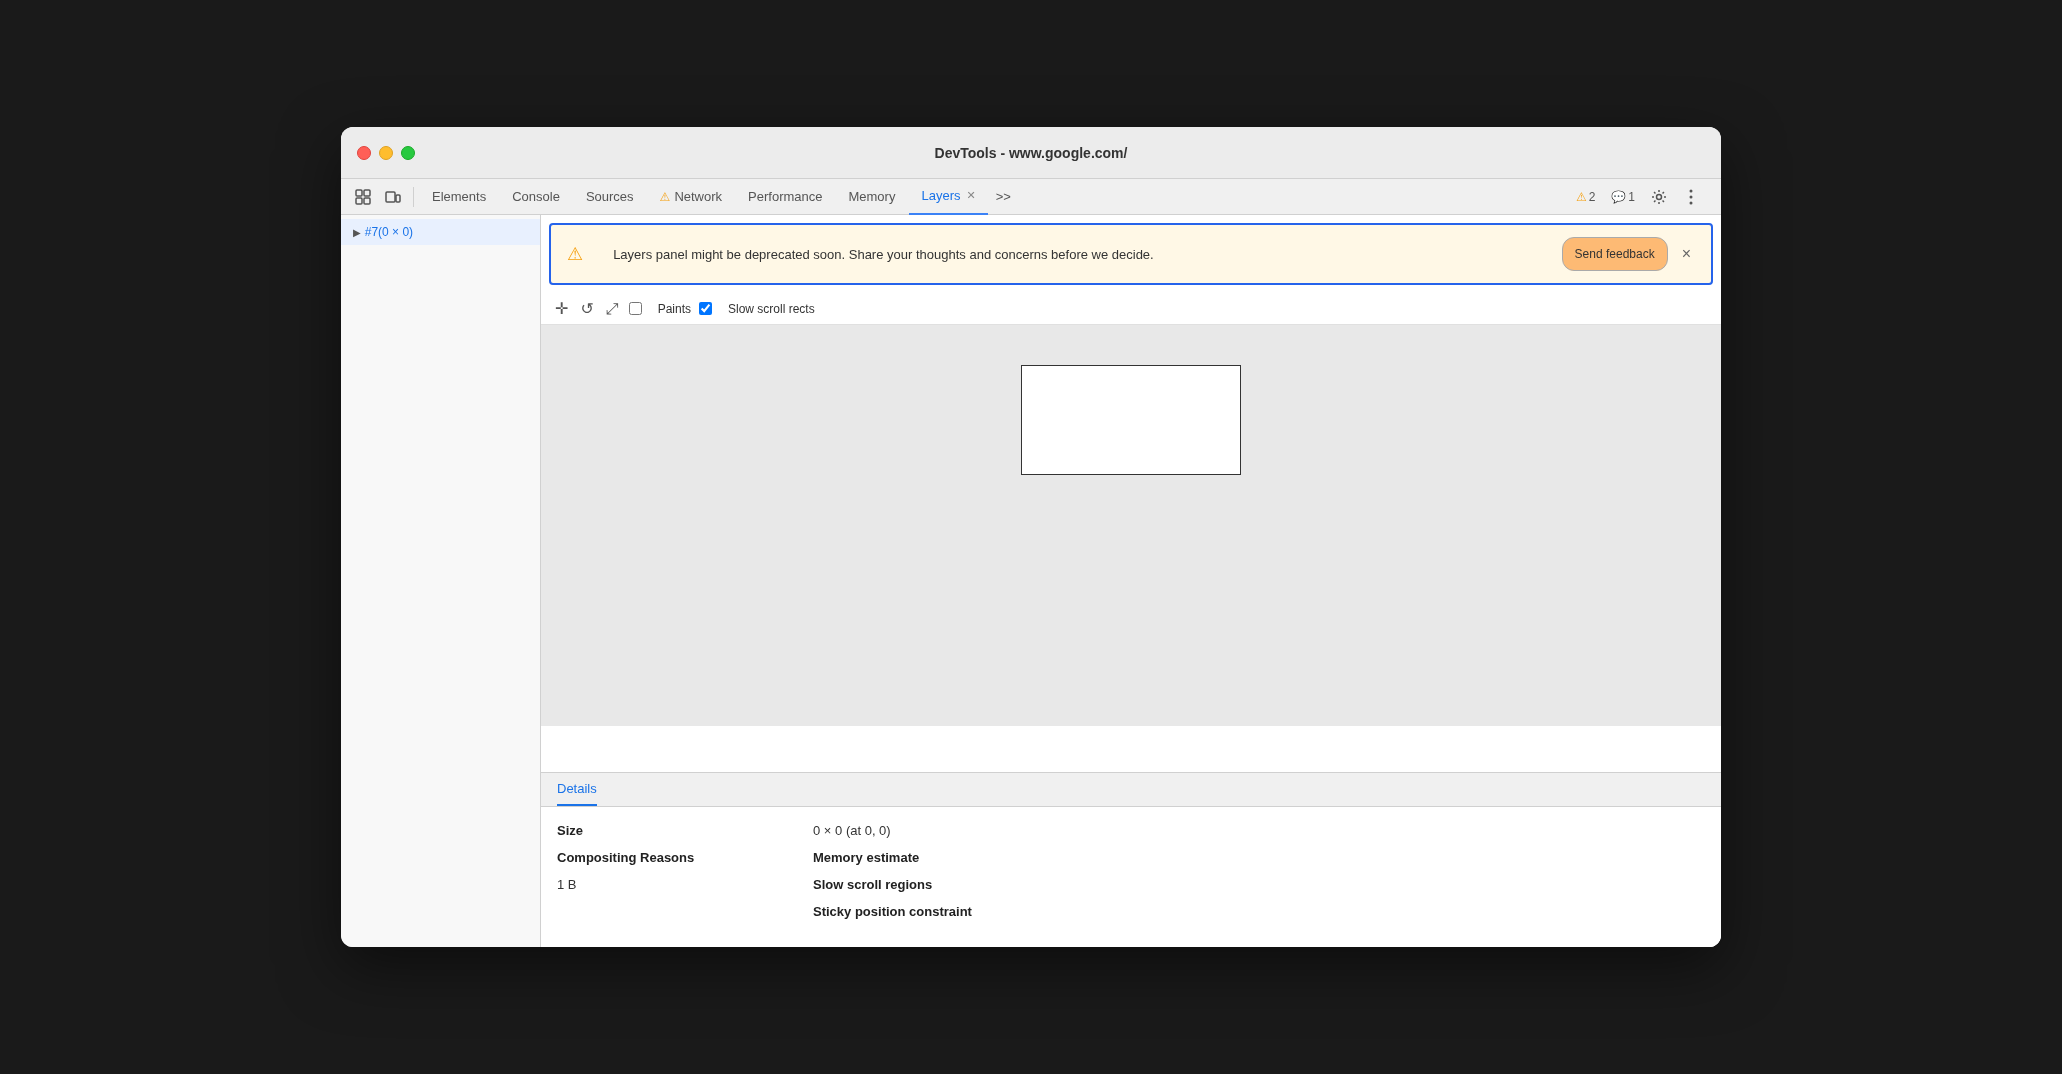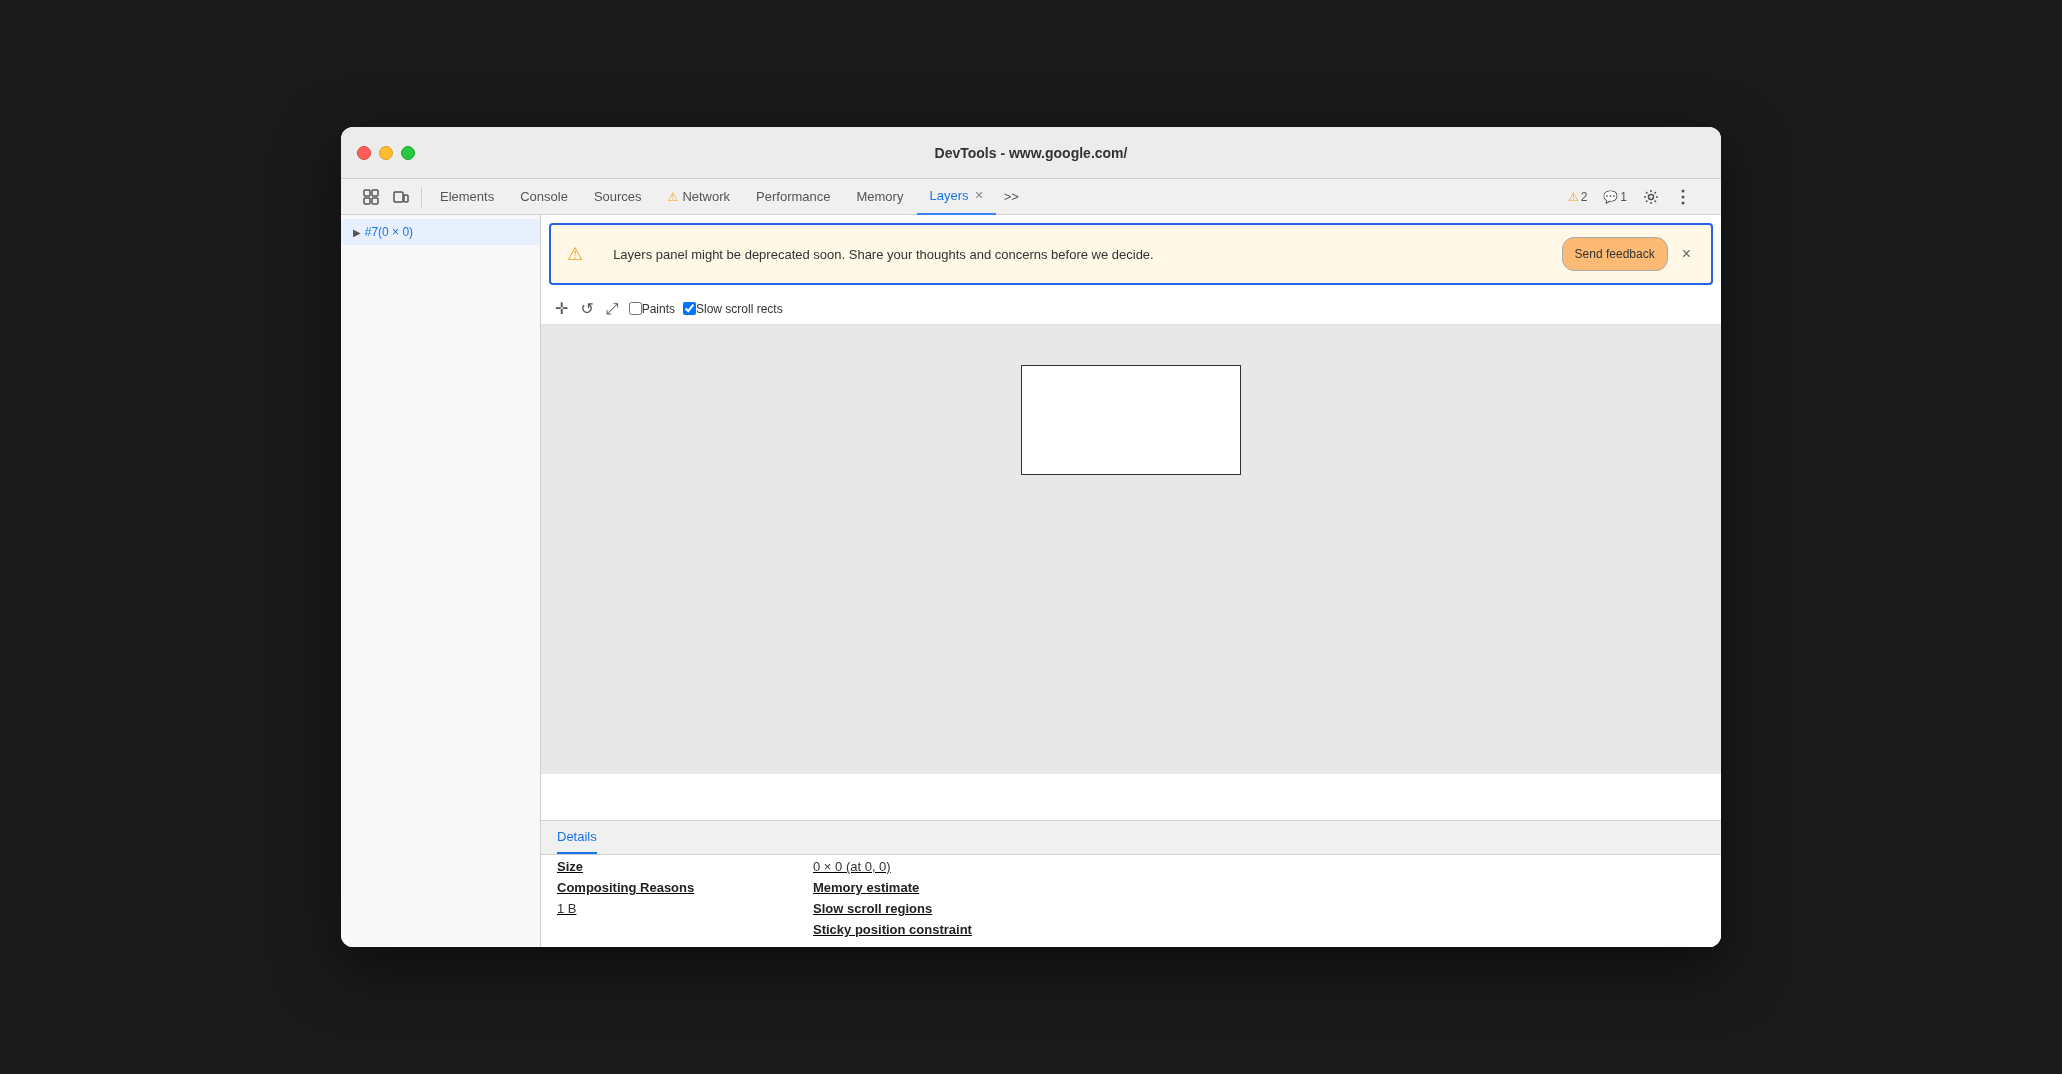--- a/index.html
+++ b/index.html
@@ -53,21 +53,21 @@
       font-weight: 600;
       color: #333;
     }
     
     .devtools-toolbar {
       background: #f0f0f0;
       height: 36px;
       display: flex;
       align-items: center;
       border-bottom: 1px solid #d0d0d0;
-      padding: 0 16px;
+      padding: 0 8px;
       gap: 2px;
       flex-shrink: 0;
     }
     .toolbar-icon-btn {
       width: 28px;
       height: 28px;
       display: flex;
       align-items: center;
       justify-content: center;
       border-radius: 4px;
@@ -224,21 +224,21 @@
     }
     .layers-tool-icon {
       font-size: 16px;
       color: #555;
       cursor: pointer;
       padding: 2px;
     }
     .checkbox-label {
       display: flex;
       align-items: center;
-      gap: 0;
+      gap: 16px;
       font-size: 12px;
       color: #333;
       cursor: pointer;
     }
     .checkbox-label input[type="checkbox"] {
       cursor: pointer;
     }
     
     .canvas-area {
       flex: 1;
@@ -274,26 +274,25 @@
       margin-right: 16px;
       font-size: 13px;
       color: #555;
       cursor: pointer;
     }
     .details-tab.active {
       color: #1a73e8;
       border-bottom: 2px solid #1a73e8;
     }
     .details-grid {
-      padding: 4px 16px;
+      padding: 16px 16px;
       display: grid;
       grid-template-columns: 240px 1fr;
-      gap: 6px 16px;
+      gap: 12px 16px;
       font-size: 13px;
-      text-decoration: underline;
     }
     .details-label {
       font-weight: 700;
       color: #222;
     }
     .details-value {
       color: #333;
     }
   </style>
 </head>

